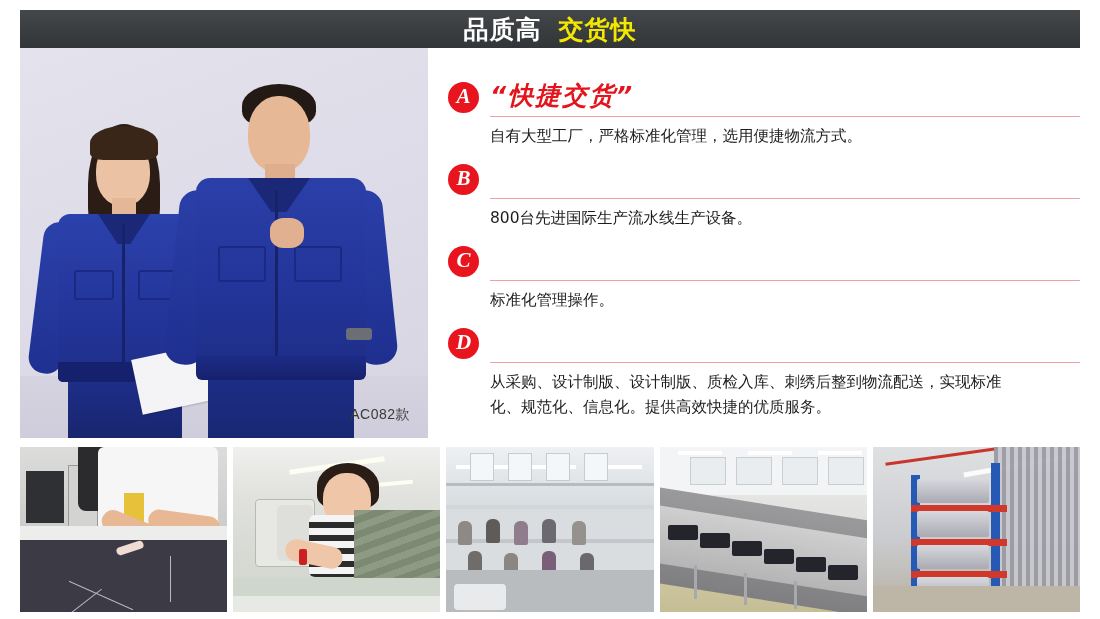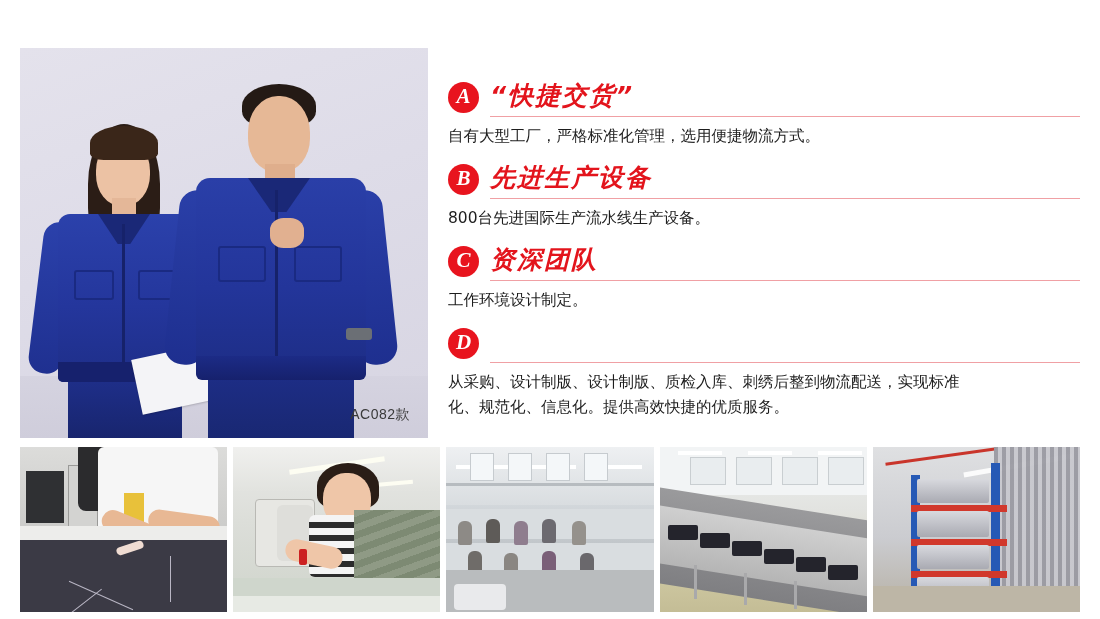--- a/index.html
+++ b/index.html
@@ -169,21 +169,21 @@
     position:absolute;left:42px;top:-2px;
     color:#e3141c;font-size:25px;font-weight:bold;
     font-family:"DejaVu Sans","Liberation Sans",sans-serif;
     font-style:italic;letter-spacing:2px;white-space:nowrap;
     line-height:36px;
   }
   .fline{
     position:absolute;left:42px;right:0;top:36px;height:1px;background:#f0a0a4;
   }
   .fbody{
-    padding-top:6px;
+    margin-left:42px;padding-top:6px;
     color:#1d1d1d;font-size:15.5px;line-height:25px;
     font-family:"DejaVu Sans","Liberation Sans",sans-serif;
   }
   .fbody div{white-space:nowrap;}
 
   
   .thumbs{
     position:absolute;left:20px;top:447px;width:1060px;height:165px;
     display:flex;gap:6px;
   }
@@ -269,20 +269,24 @@
     position:absolute;right:0;top:0;width:86px;height:165px;
     background:repeating-linear-gradient(90deg,#9a9aa2 0 4px,#c8c8ce 4px 8px);
     opacity:.95;
   }
 </style>
 </head>
 <body>
 
 <div class="page">
 
+  <div class="titlebar">
+    <span class="t1">品质高</span>
+    <span class="t2">交货快</span>
+  </div>
 
   <div class="hero">
 
     <div class="model-photo">
       <div class="mp-floor"></div>
 
       <div class="fig woman">
         <div class="hair"></div>
         <div class="head"></div>
         <div class="hairfront"></div>
@@ -328,36 +332,34 @@
           <span class="fline"></span>
         </div>
         <div class="fbody">
           <div>自有大型工厂，严格标准化管理，选用便捷物流方式。</div>
         </div>
       </div>
 
       <div class="feature">
         <div class="fhead">
           <span class="badge">B</span>
-          <span class="ftitle">先进生产设备</span>
           <span class="fline"></span>
         </div>
         <div class="fbody">
           <div>800台先进国际生产流水线生产设备。</div>
         </div>
       </div>
 
       <div class="feature">
         <div class="fhead">
           <span class="badge">C</span>
-          <span class="ftitle">资深团队</span>
           <span class="fline"></span>
         </div>
         <div class="fbody">
-          <div>工作环境设计制定。</div>
+          <div>标准化管理操作。</div>
         </div>
       </div>
 
       <div class="feature">
         <div class="fhead">
           <span class="badge">D</span>
           <span class="fline"></span>
         </div>
         <div class="fbody">
           <div>从采购、设计制版、设计制版、质检入库、刺绣后整到物流配送，实现标准</div>

